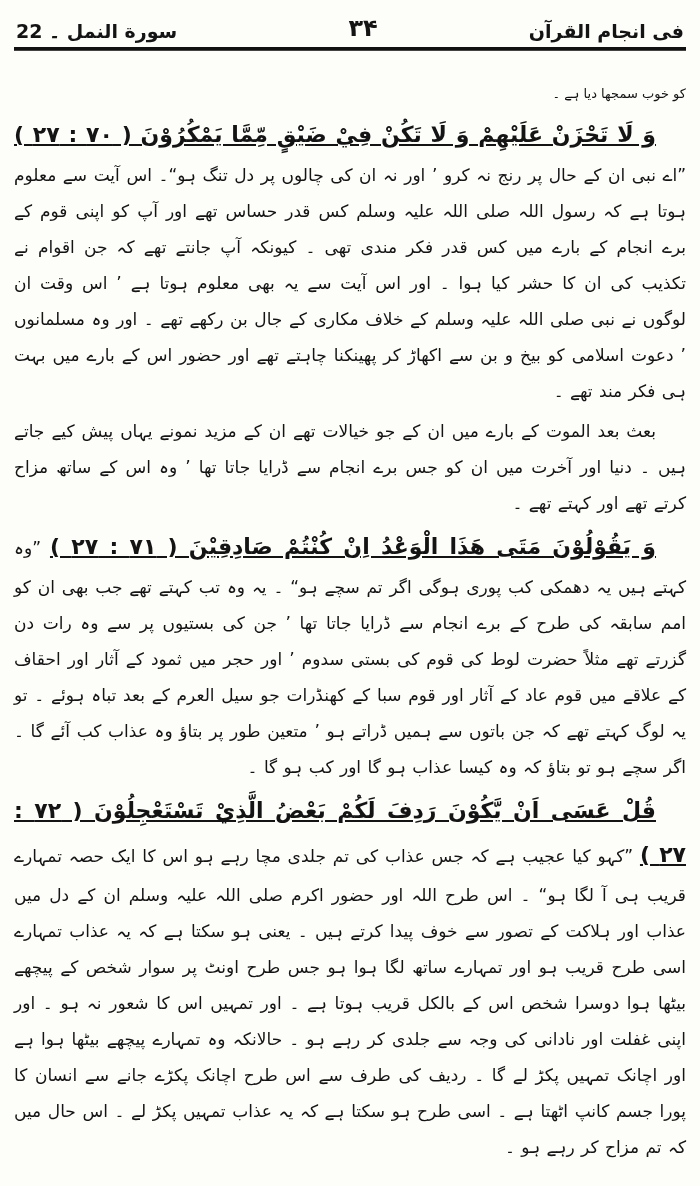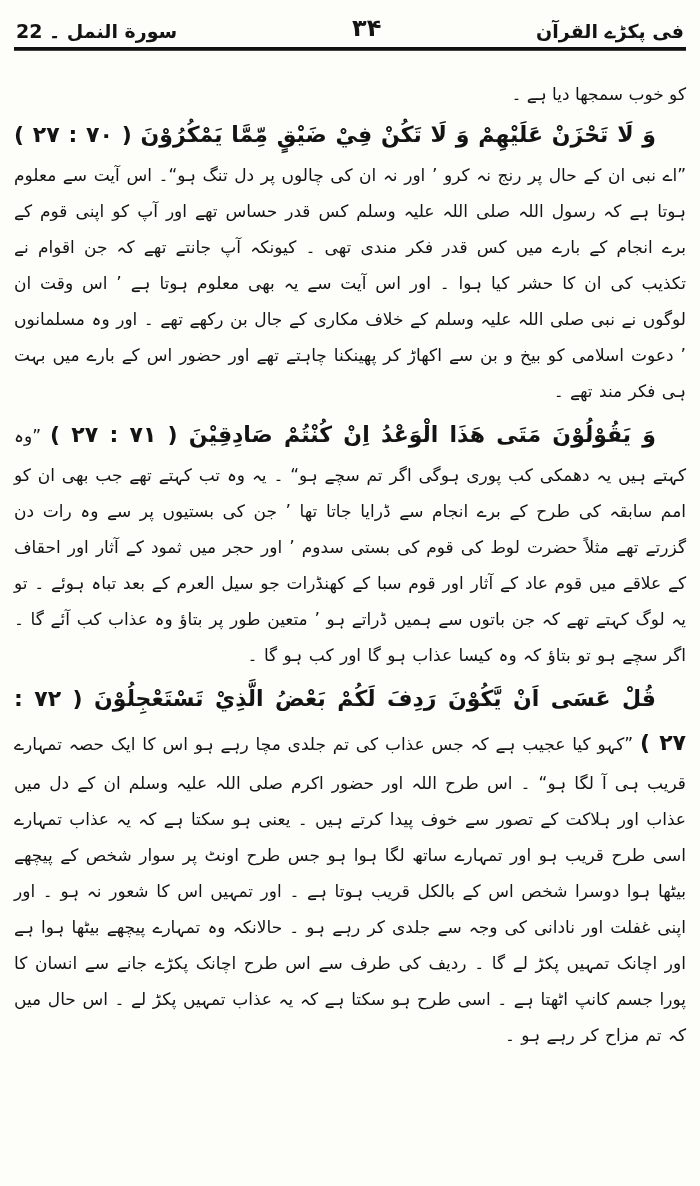--- a/index.html
+++ b/index.html
@@ -37,53 +37,55 @@
   .head-rule {
     height: 3px;
     background: #111;
     margin-top: 3px;
     border-bottom: 1px solid #444;
   }
   
   .opening-line {
     direction: rtl;
     text-align: right;
-    font-size: 17px;
+    font-size: 13px;
     line-height: 30px;
     margin-top: 28px;
     margin-bottom: 4px;
   }
   .para {
     direction: rtl;
     text-align: justify;
     font-size: 17px;
     line-height: 36px;
     margin: 4px 0 0 0;
     word-spacing: 1px;
   }
   .para.indent { text-indent: 30px; }
   .para .verse {
     font-size: 22px;
     font-weight: bold;
     line-height: 44px;
+    text-decoration: underline;
   }
 </style>
 </head>
 <body>
 
 <div class="page">
 
   <div class="header-row">
-    <span class="book-title">فی پکڑے القرآن</span>
+    <span class="book-title">فی انجام القرآن</span>
     <span class="page-num">۳۴</span>
     <span class="surah-title">سورة النمل ۔ 22</span>
   </div>
   <div class="head-rule"></div>
 
   <div class="opening-line">کو خوب سمجھا دیا ہے ۔</div>
 
   <div>
       <div class="para indent"><span class="verse">وَ لَا تَحْزَنْ عَلَيْهِمْ وَ لَا تَكُنْ فِيْ ضَيْقٍ مِّمَّا يَمْكُرُوْنَ ( ۷۰ : ۲۷ )</span> <span>”اے نبی ان کے حال پر رنج نہ کرو ’ اور نہ ان کی چالوں پر دل تنگ ہو“۔ اس آیت سے معلوم ہوتا ہے کہ رسول اللہ صلی اللہ علیہ وسلم کس قدر حساس تھے اور آپ کو اپنی قوم کے برے انجام کے بارے میں کس قدر فکر مندی تھی ۔ کیونکہ آپ جانتے تھے کہ جن اقوام نے تکذیب کی ان کا حشر کیا ہوا ۔ اور اس آیت سے یہ بھی معلوم ہوتا ہے ’ اس وقت ان لوگوں نے نبی صلی اللہ علیہ وسلم کے خلاف مکاری کے جال بن رکھے تھے ۔ اور وہ مسلمانوں ’ دعوت اسلامی کو بیخ و بن سے اکھاڑ کر پھینکنا چاہتے تھے اور حضور اس کے بارے میں بہت ہی فکر مند تھے ۔</span></div>
+      <div class="para indent"><span>بعث بعد الموت کے بارے میں ان کے جو خیالات تھے ان کے مزید نمونے یہاں پیش کیے جاتے ہیں ۔ دنیا اور آخرت میں ان کو جس برے انجام سے ڈرایا جاتا تھا ’ وہ اس کے ساتھ مزاح کرتے تھے اور کہتے تھے ۔</span></div>
       <div class="para indent"><span class="verse">وَ يَقُوْلُوْنَ مَتَى هَذَا الْوَعْدُ اِنْ كُنْتُمْ صَادِقِيْنَ ( ۷۱ : ۲۷ )</span> <span>”وہ کہتے ہیں یہ دھمکی کب پوری ہوگی اگر تم سچے ہو“ ۔ یہ وہ تب کہتے تھے جب بھی ان کو امم سابقہ کی طرح کے برے انجام سے ڈرایا جاتا تھا ’ جن کی بستیوں پر سے وہ رات دن گزرتے تھے مثلاً حضرت لوط کی قوم کی بستی سدوم ’ اور حجر میں ثمود کے آثار اور احقاف کے علاقے میں قوم عاد کے آثار اور قوم سبا کے کھنڈرات جو سیل العرم کے بعد تباہ ہوئے ۔ تو یہ لوگ کہتے تھے کہ جن باتوں سے ہمیں ڈراتے ہو ’ متعین طور پر بتاؤ وہ عذاب کب آئے گا ۔ اگر سچے ہو تو بتاؤ کہ وہ کیسا عذاب ہو گا اور کب ہو گا ۔</span></div>
       <div class="para indent"><span class="verse">قُلْ عَسَى اَنْ يَّكُوْنَ رَدِفَ لَكُمْ بَعْضُ الَّذِيْ تَسْتَعْجِلُوْنَ ( ۷۲ : ۲۷ )</span> <span>”کہو کیا عجیب ہے کہ جس عذاب کی تم جلدی مچا رہے ہو اس کا ایک حصہ تمہارے قریب ہی آ لگا ہو“ ۔ اس طرح اللہ اور حضور اکرم صلی اللہ علیہ وسلم ان کے دل میں عذاب اور ہلاکت کے تصور سے خوف پیدا کرتے ہیں ۔ یعنی ہو سکتا ہے کہ یہ عذاب تمہارے اسی طرح قریب ہو اور تمہارے ساتھ لگا ہوا ہو جس طرح اونٹ پر سوار شخص کے پیچھے بیٹھا ہوا دوسرا شخص اس کے بالکل قریب ہوتا ہے ۔ اور تمہیں اس کا شعور نہ ہو ۔ اور اپنی غفلت اور نادانی کی وجہ سے جلدی کر رہے ہو ۔ حالانکہ وہ تمہارے پیچھے بیٹھا ہوا ہے اور اچانک تمہیں پکڑ لے گا ۔ ردیف کی طرف سے اس طرح اچانک پکڑے جانے سے انسان کا پورا جسم کانپ اٹھتا ہے ۔ اسی طرح ہو سکتا ہے کہ یہ عذاب تمہیں پکڑ لے ۔ اس حال میں کہ تم مزاح کر رہے ہو ۔</span></div>
     </div>
 
 </div>
 
 </body></html>

